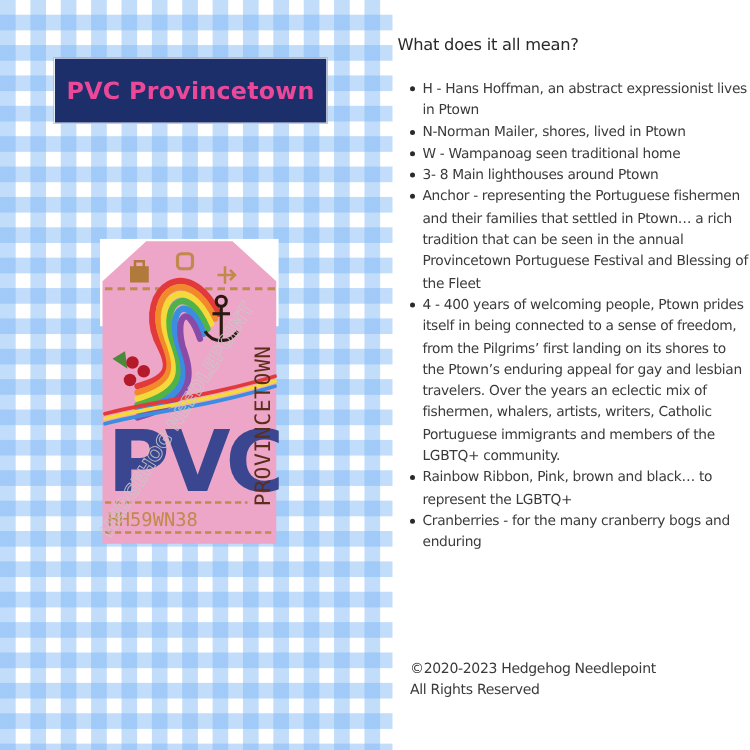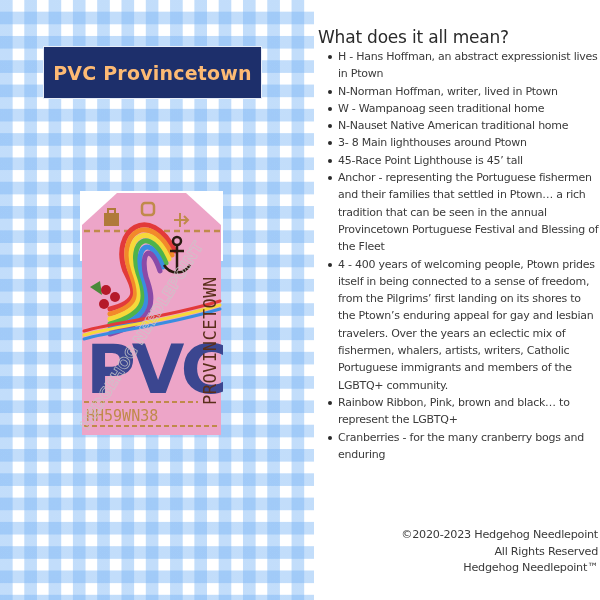--- a/index.html
+++ b/index.html
@@ -15,50 +15,50 @@
       background-size: 24.3px 24.3px, 24.3px 24.3px;
       background-position: 0 0, 0 0;
     }
 
     .title-banner {
       position: absolute; left: 43px; top: 46px; width: 219px; height: 53px;
       background: #1d2f6b; border: 1px solid #e8eef8;
       display: flex; align-items: center; justify-content: center;
     }
     .title-banner span {
-      color: #fdba74; font-family: "DejaVu Sans", sans-serif;
+      color: #ec4899; font-family: "DejaVu Sans", sans-serif;
       font-weight: bold; font-size: 19px; letter-spacing: 0.2px;
     }
 
     .tag-wrap { position: absolute; left: 80px; top: 191px; width: 143px; height: 261px; }
     .tag-svg { position: absolute; left: 0; top: 0; }
 
     .info {
       position: absolute; left: 318px; top: 26px; width: 282px;
       color: #3a3a3a; font-family: "DejaVu Sans", sans-serif;
     }
     .info h2 {
-      font-weight: normal; font-size: 17px; color: #2a2a2a;
-      line-height: 22px; margin-bottom: 0; letter-spacing: -0.2px;
+      font-weight: normal; font-size: 13px; color: #2a2a2a;
+      line-height: 22px; margin-bottom: 14px; letter-spacing: -0.2px;
     }
     .info ul { list-style: none; padding-left: 20px; }
     .info li {
       position: relative; font-size: 11px; line-height: 17.3px;
       letter-spacing: -0.25px;
     }
     .info li::before {
       content: ""; position: absolute; left: -10px; top: 7px;
       width: 4px; height: 4px; border-radius: 50%; background: #2a2a2a;
     }
 
     .copyright {
       position: absolute; left: 328px; top: 527px; width: 270px;
       color: #3a3a3a; font-size: 11.2px; line-height: 16.7px; letter-spacing: -0.25px;
     }
-    .copyright div { white-space: nowrap; text-align: right; }
+    .copyright div { white-space: nowrap; }
   </style>
 </head>
 <body>
 
 <div class="gingham"></div>
 
 <div class="title-banner">
   <span>PVC Provincetown</span>
 </div>
 
@@ -120,29 +120,26 @@
     <text x="6" y="230" font-family="DejaVu Sans Mono, monospace" font-size="15" fill="#c08a4a">HH59WN38</text>
 
     <text x="0" y="0" transform="translate(8,240) rotate(-58)" font-family="DejaVu Sans, sans-serif" font-weight="bold" font-size="15" fill="none" stroke="#c8c8c8" stroke-width="0.8" opacity="0.85">HEDGEHOG NEEDLEPOINT</text>
   </svg>
 </div>
 
 <div class="info">
   <h2>What does it all mean?</h2>
   <ul>
     <li>H - Hans Hoffman, an abstract expressionist lives in Ptown</li>
-    <li>N-Norman Hoffman, writer, lived in Ptown</li>
+    <li>N-Norman Mailer, shores, lived in Ptown</li>
     <li>W - Wampanoag seen traditional home</li>
-    <li>N-Nauset Native American traditional home</li>
     <li>3- 8 Main lighthouses around Ptown</li>
-    <li>45-Race Point Lighthouse is 45’ tall</li>
     <li>Anchor - representing the Portuguese fishermen and their families that settled in Ptown… a rich tradition that can be seen in the annual Provincetown Portuguese Festival and Blessing of the Fleet</li>
     <li>4 - 400 years of welcoming people, Ptown prides itself in being connected to a sense of freedom, from the Pilgrims’ first landing on its shores to the Ptown’s enduring appeal for gay and lesbian travelers.  Over the years an eclectic mix of fishermen, whalers, artists, writers, Catholic Portuguese immigrants and members of the LGBTQ+ community.</li>
     <li>Rainbow Ribbon, Pink, brown and black… to represent the LGBTQ+</li>
     <li>Cranberries - for the many cranberry bogs and enduring</li>
   </ul>
 </div>
 
 <div class="copyright">
   <div>©2020-2023 Hedgehog Needlepoint</div>
   <div>All Rights Reserved</div>
-  <div>Hedgehog Needlepoint™</div>
 </div>
 
 </body></html>

